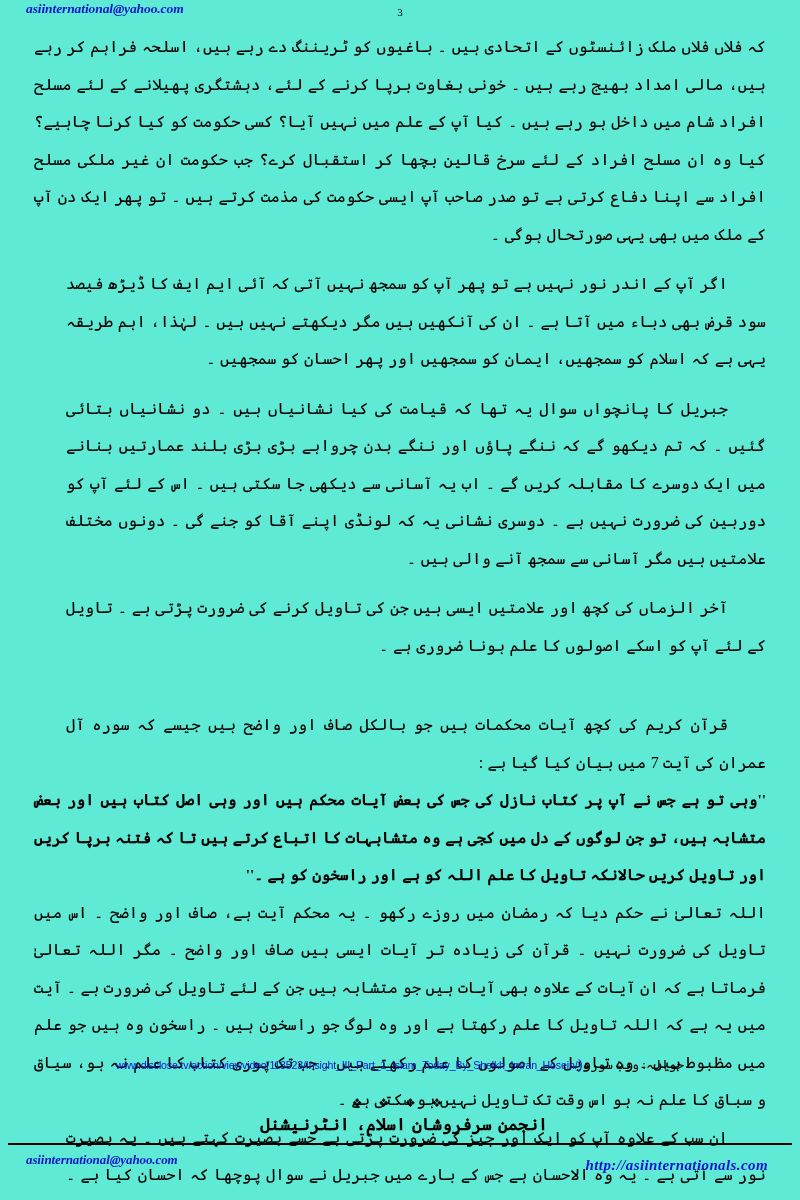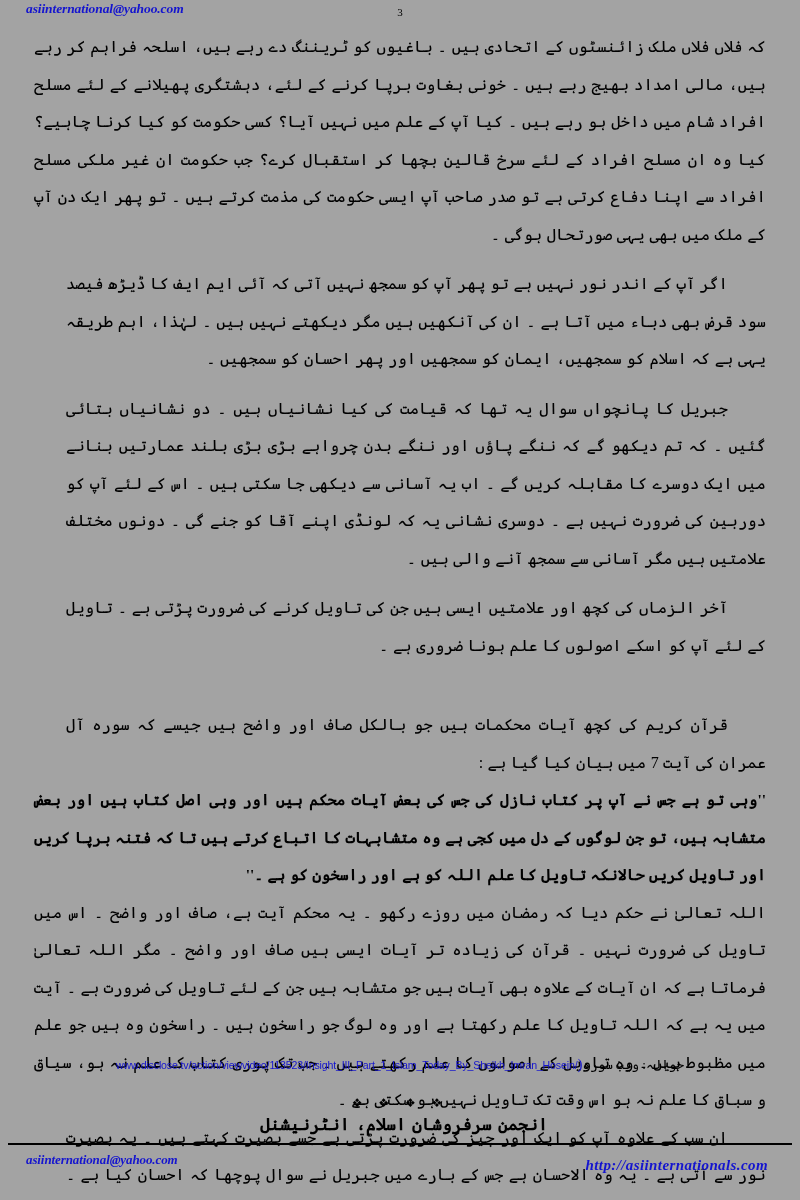--- a/index.html
+++ b/index.html
@@ -16,21 +16,21 @@
     color: #000000;
     position: relative;
   }
 
   .page {
     position: relative;
     width: 800px;
     height: 1200px;
     box-sizing: border-box;
     padding: 0;
-    background: #a3a3a3;
+    background: #5eead4;
   }
 
   
   .page-header {
     position: relative;
     height: 26px;
     padding: 2px 34px 0 34px;
     box-sizing: border-box;
     direction: ltr;
   }

